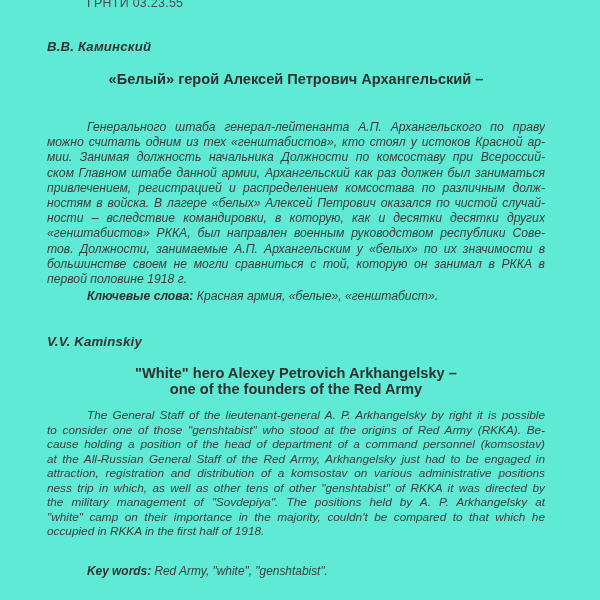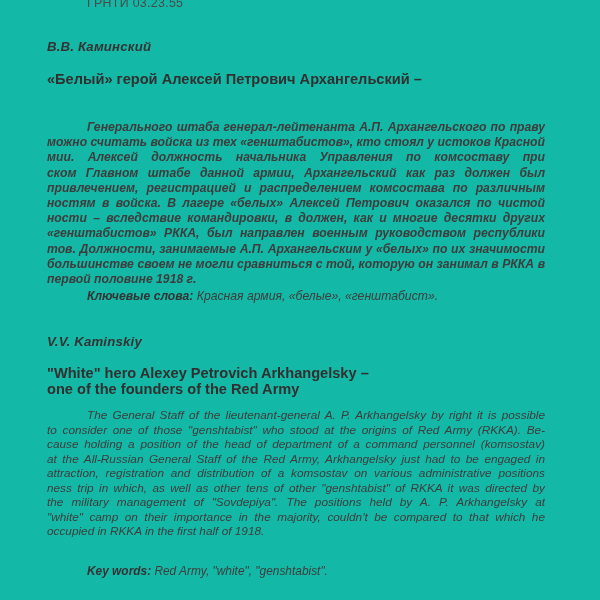--- a/index.html
+++ b/index.html
@@ -4,21 +4,21 @@
 <style>
   html, body {
     margin: 0;
     padding: 0;
     background: #ffffff;
   }
   .page {
     position: relative;
     width: 600px;
     height: 600px;
-    background: #14b8a6;
+    background: #5eead4;
     overflow: hidden;
     font-family: "Liberation Sans", sans-serif;
     color: #3a3a3a;
   }
   .content {
     position: absolute;
     left: 47px;
     top: 0;
     width: 498px;
     height: 600px;
@@ -62,26 +62,26 @@
     color: #3d3d3d;
   }
   .para-ru { top: 120px; font-size: 12.2px; }
   .para-en { top: 408px; font-size: 11.8px; }
 
   .jline {
     text-align: justify;
     text-align-last: justify;
     overflow: hidden;
   }
-  .para-ru .jline { height: 15.2px; line-height: 15.2px; font-weight: bold; }
+  .para-ru .jline { height: 15.2px; line-height: 15.2px; }
   .para-en .jline { height: 14.5px; line-height: 14.5px; }
   .jline.first { text-indent: 40px; }
   .jline.last { text-align-last: left; }
 
-  .cline { text-align: left; }
+  .cline { text-align: center; }
 
   .keywords {
     font-style: italic;
     font-size: 12.2px;
     text-indent: 40px;
     color: #3d3d3d;
   }
   .kw-ru { top: 289px; }
   .kw-en { top: 564px; font-size: 11.9px; }
   .kw-label {
@@ -99,26 +99,26 @@
     <div class="grnti">ГРНТИ 03.23.55</div>
 
     <div class="block author author-ru">В.В. Каминский</div>
 
     <h1 class="block title title-ru">
         <div class="cline first">«Белый» герой Алексей Петрович Архангельский –</div>
       </h1>
 
     <div class="block para para-ru">
         <div class="jline first">Генерального штаба генерал-лейтенанта А.П. Архангельского по праву</div>
-        <div class="jline">можно считать войска из тех «генштабистов», кто стоял у истоков Красной ар-</div>
-        <div class="jline">мии. Алексей должность начальника Управления по комсоставу при Всероссий-</div>
+        <div class="jline">можно считать одним из тех «генштабистов», кто стоял у истоков Красной ар-</div>
+        <div class="jline">мии. Занимая должность начальника Должности по комсоставу при Всероссий-</div>
         <div class="jline">ском Главном штабе данной армии, Архангельский как раз должен был заниматься</div>
         <div class="jline">привлечением, регистрацией и распределением комсостава по различным долж-</div>
         <div class="jline">ностям в войска. В лагере «белых» Алексей Петрович оказался по чистой случай-</div>
-        <div class="jline">ности – вследствие командировки, в должен, как и многие десятки других</div>
+        <div class="jline">ности – вследствие командировки, в которую, как и десятки десятки других</div>
         <div class="jline">«генштабистов» РККА, был направлен военным руководством республики Сове-</div>
         <div class="jline">тов. Должности, занимаемые А.П. Архангельским у «белых» по их значимости в</div>
         <div class="jline">большинстве своем не могли сравниться с той, которую он занимал в РККА в</div>
         <div class="jline last">первой половине 1918 г.</div>
       </div>
 
     <div class="block keywords kw-ru">
       <span class="kw-label">Ключевые слова:</span><span> Красная армия, «белые», «генштабист».</span>
     </div>
 

